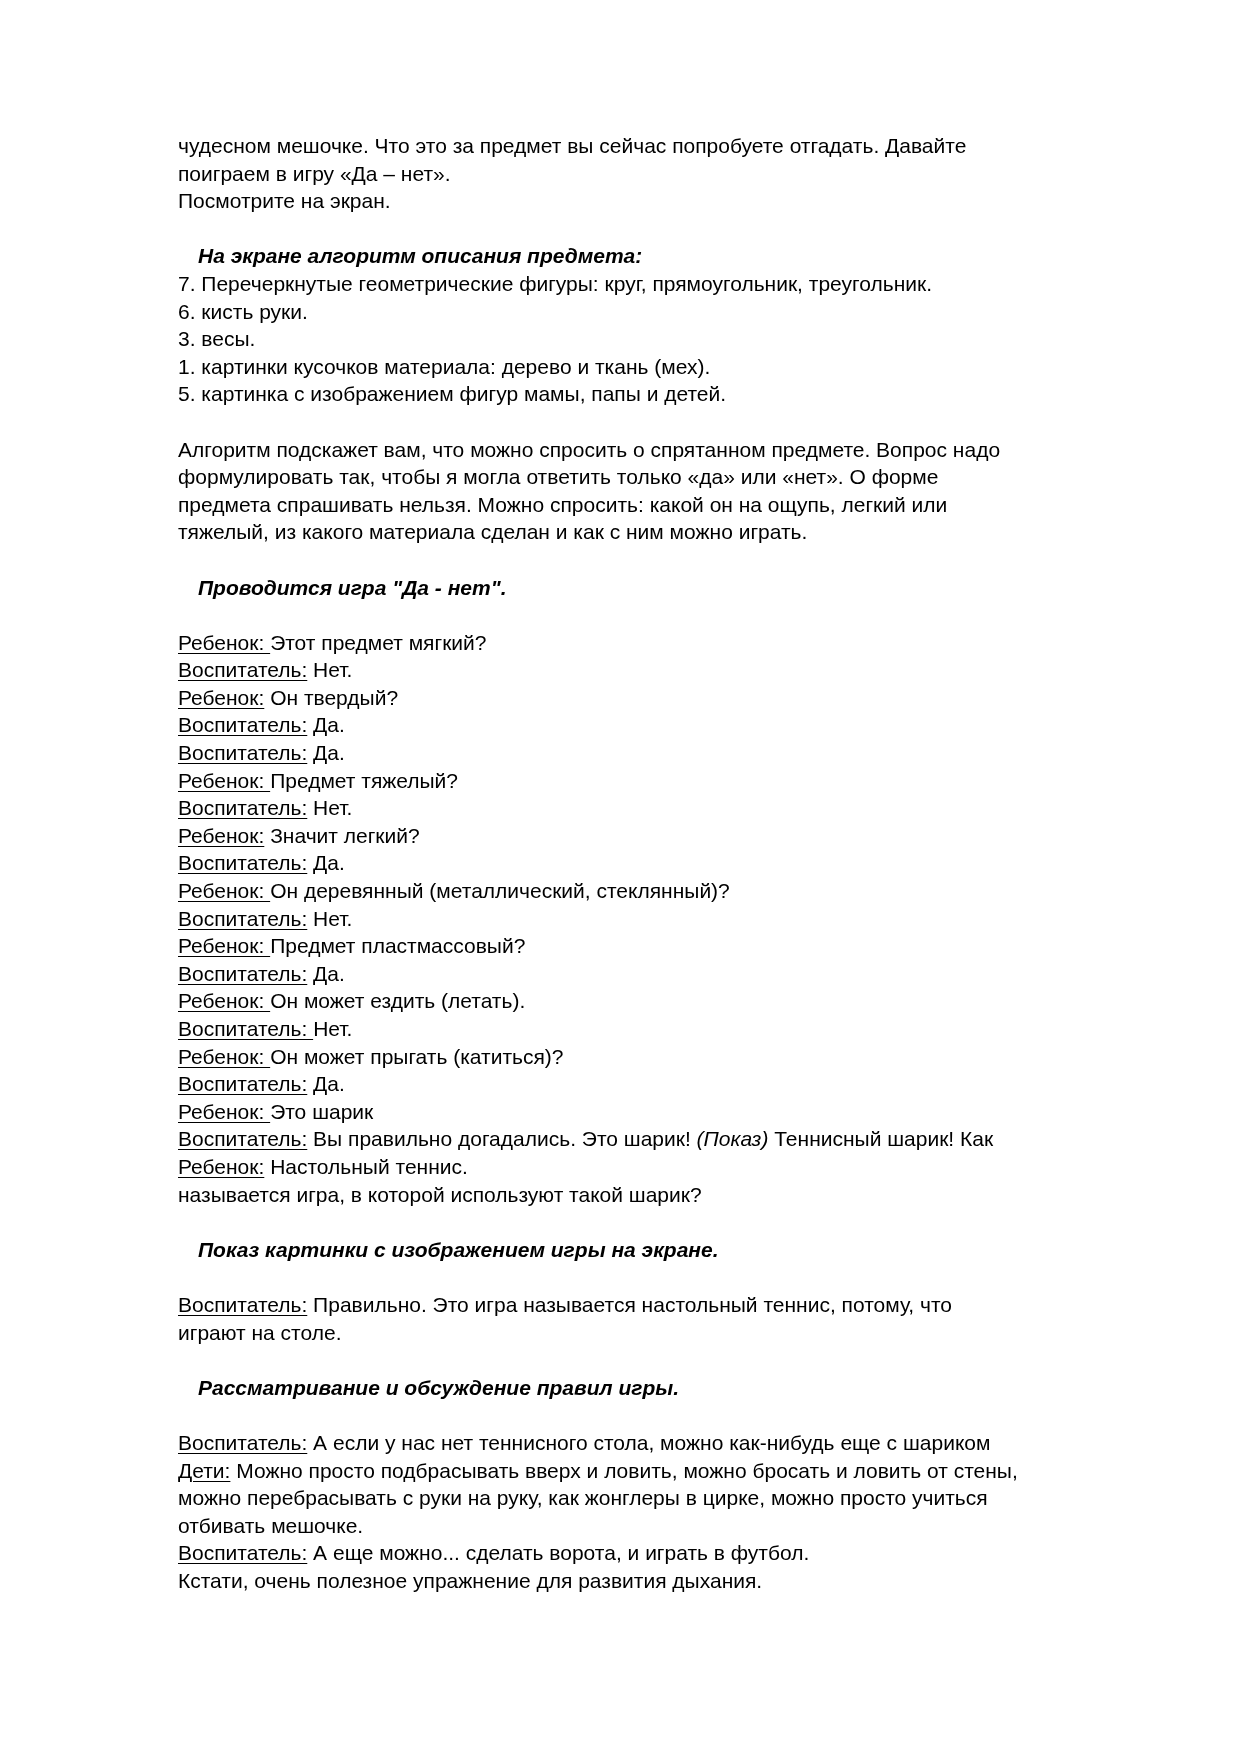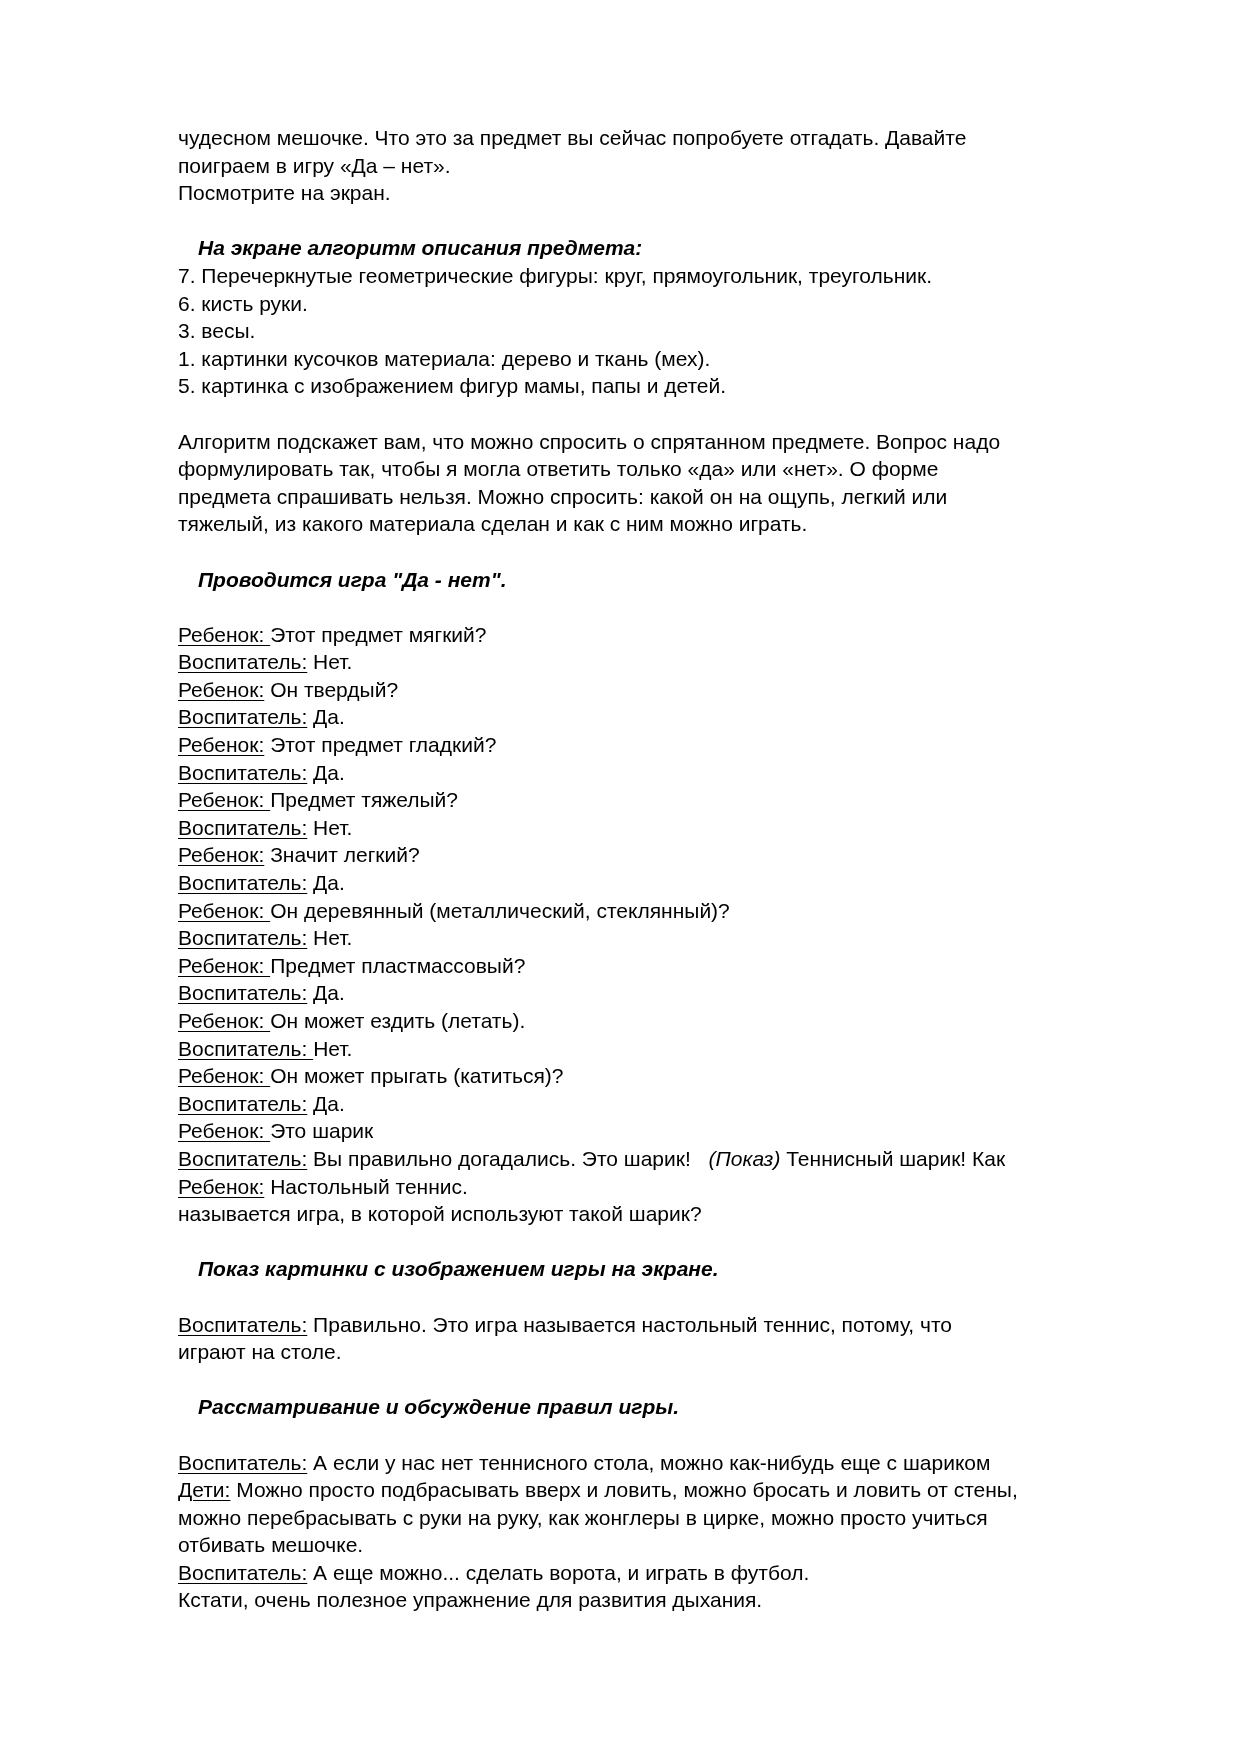--- a/index.html
+++ b/index.html
@@ -1,26 +1,26 @@
 <!DOCTYPE html>
 <html><head>
 <meta charset="utf-8">
 <style>
   html, body { margin: 0; padding: 0; background: #ffffff; }
   body { width: 1240px; height: 1754px; position: relative; overflow: hidden; }
   .page {
-    position: absolute; left: 178px; top: 124px; width: 980px;
+    position: absolute; left: 178px; top: 132px; width: 980px;
     font-family: "Liberation Sans", sans-serif;
     font-size: 21px; line-height: 27.6px; color: #000;
   }
   .line { white-space: nowrap; }
   .gap { height: 27.6px; }
   .heading { font-weight: bold; font-style: italic; margin-left: 20px; }
   .speaker { text-decoration: underline; text-decoration-thickness: 1px; text-underline-offset: 3px; }
-  .ital { font-style: italic; margin-left: 12px; }
+  .ital { font-style: italic; }
 </style>
 </head>
 <body>
 
 <div class="page">
   <div>
     <div class="line">чудесном мешочке. Что это за предмет вы сейчас попробуете отгадать. Давайте</div>
     <div class="line">поиграем в игру «Да – нет».</div>
     <div class="line">Посмотрите на экран.</div>
   </div>
@@ -45,21 +45,20 @@
   <div class="gap"></div>
 
   <div class="line heading">Проводится игра "Да - нет".</div>
   <div class="gap"></div>
 
   <div id="dialogue">
       <div class="line"><span class="speaker">Ребенок: </span><span>Этот предмет мягкий?</span></div>
       <div class="line"><span class="speaker">Воспитатель:</span><span> Нет.</span></div>
       <div class="line"><span class="speaker">Ребенок:</span><span> Он твердый?</span></div>
       <div class="line"><span class="speaker">Воспитатель:</span><span> Да.</span></div>
-      <div class="line"><span class="speaker">Ребенок:</span><span> Этот предмет гладкий?</span></div>
       <div class="line"><span class="speaker">Воспитатель:</span><span> Да.</span></div>
       <div class="line"><span class="speaker">Ребенок: </span><span>Предмет тяжелый?</span></div>
       <div class="line"><span class="speaker">Воспитатель:</span><span> Нет.</span></div>
       <div class="line"><span class="speaker">Ребенок:</span><span> Значит легкий?</span></div>
       <div class="line"><span class="speaker">Воспитатель:</span><span> Да.</span></div>
       <div class="line"><span class="speaker">Ребенок: </span><span>Он деревянный (металлический, стеклянный)?</span></div>
       <div class="line"><span class="speaker">Воспитатель:</span><span> Нет.</span></div>
       <div class="line"><span class="speaker">Ребенок: </span><span>Предмет пластмассовый?</span></div>
       <div class="line"><span class="speaker">Воспитатель:</span><span> Да.</span></div>
       <div class="line"><span class="speaker">Ребенок: </span><span>Он может ездить (летать).</span></div>

